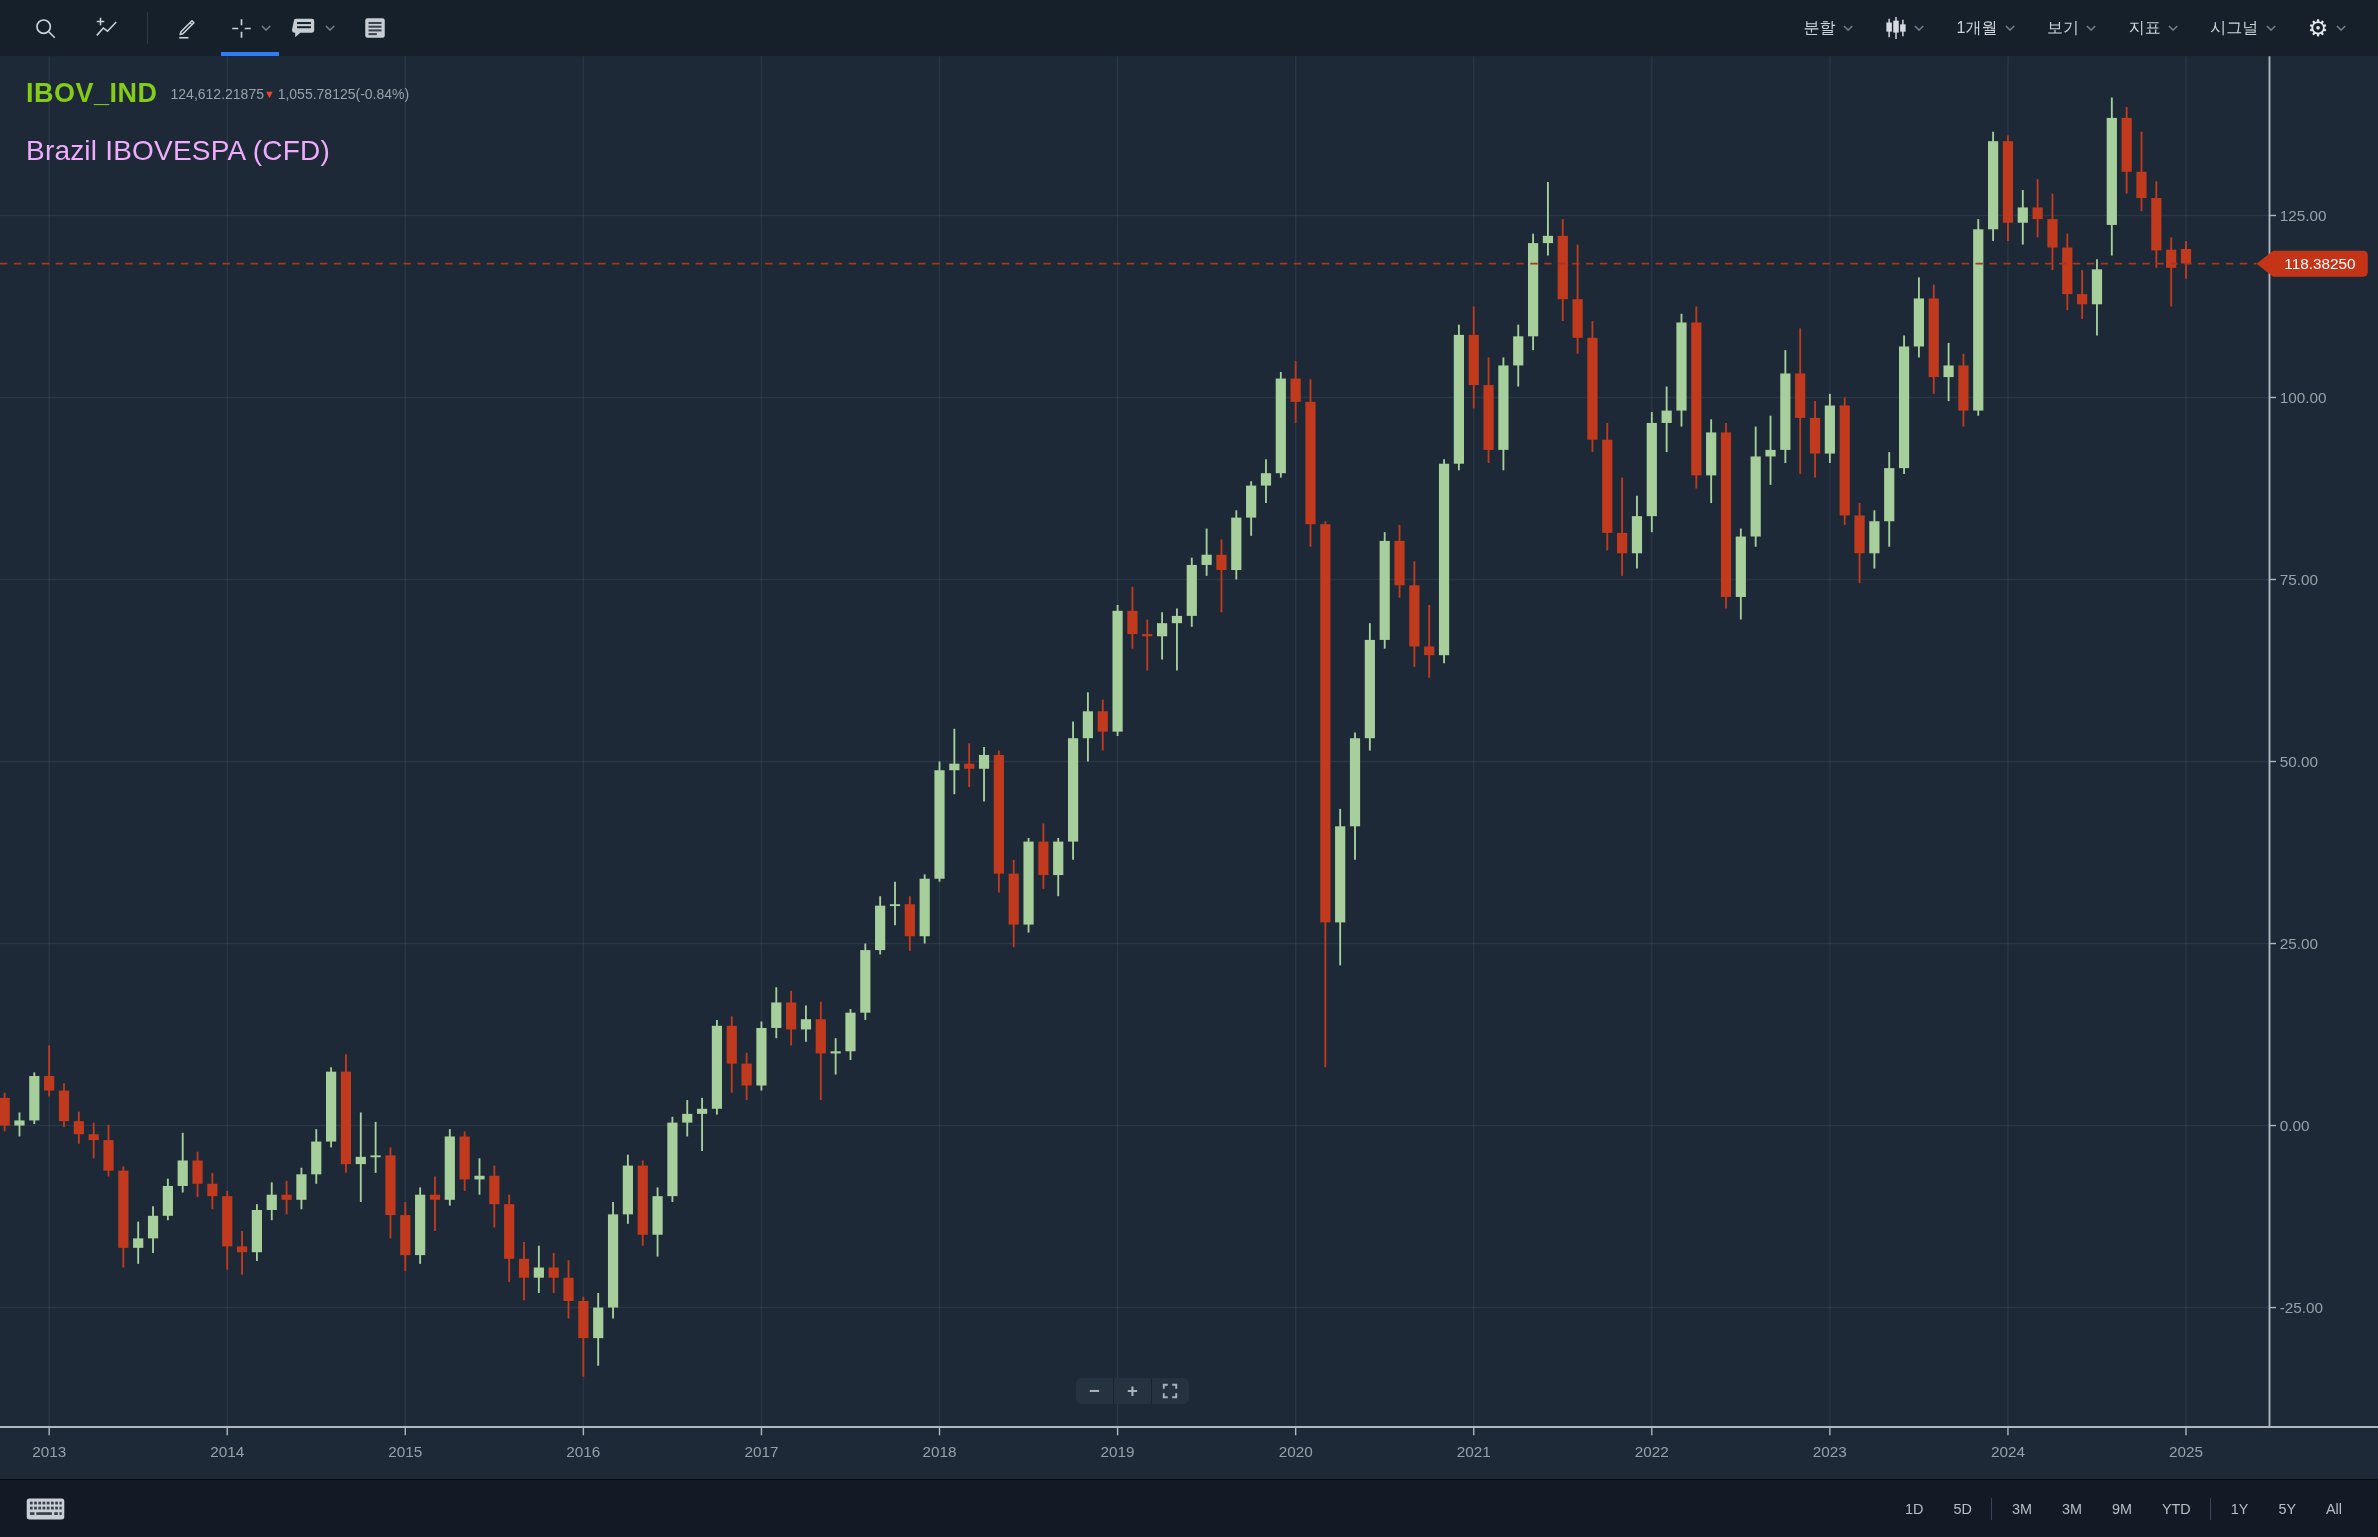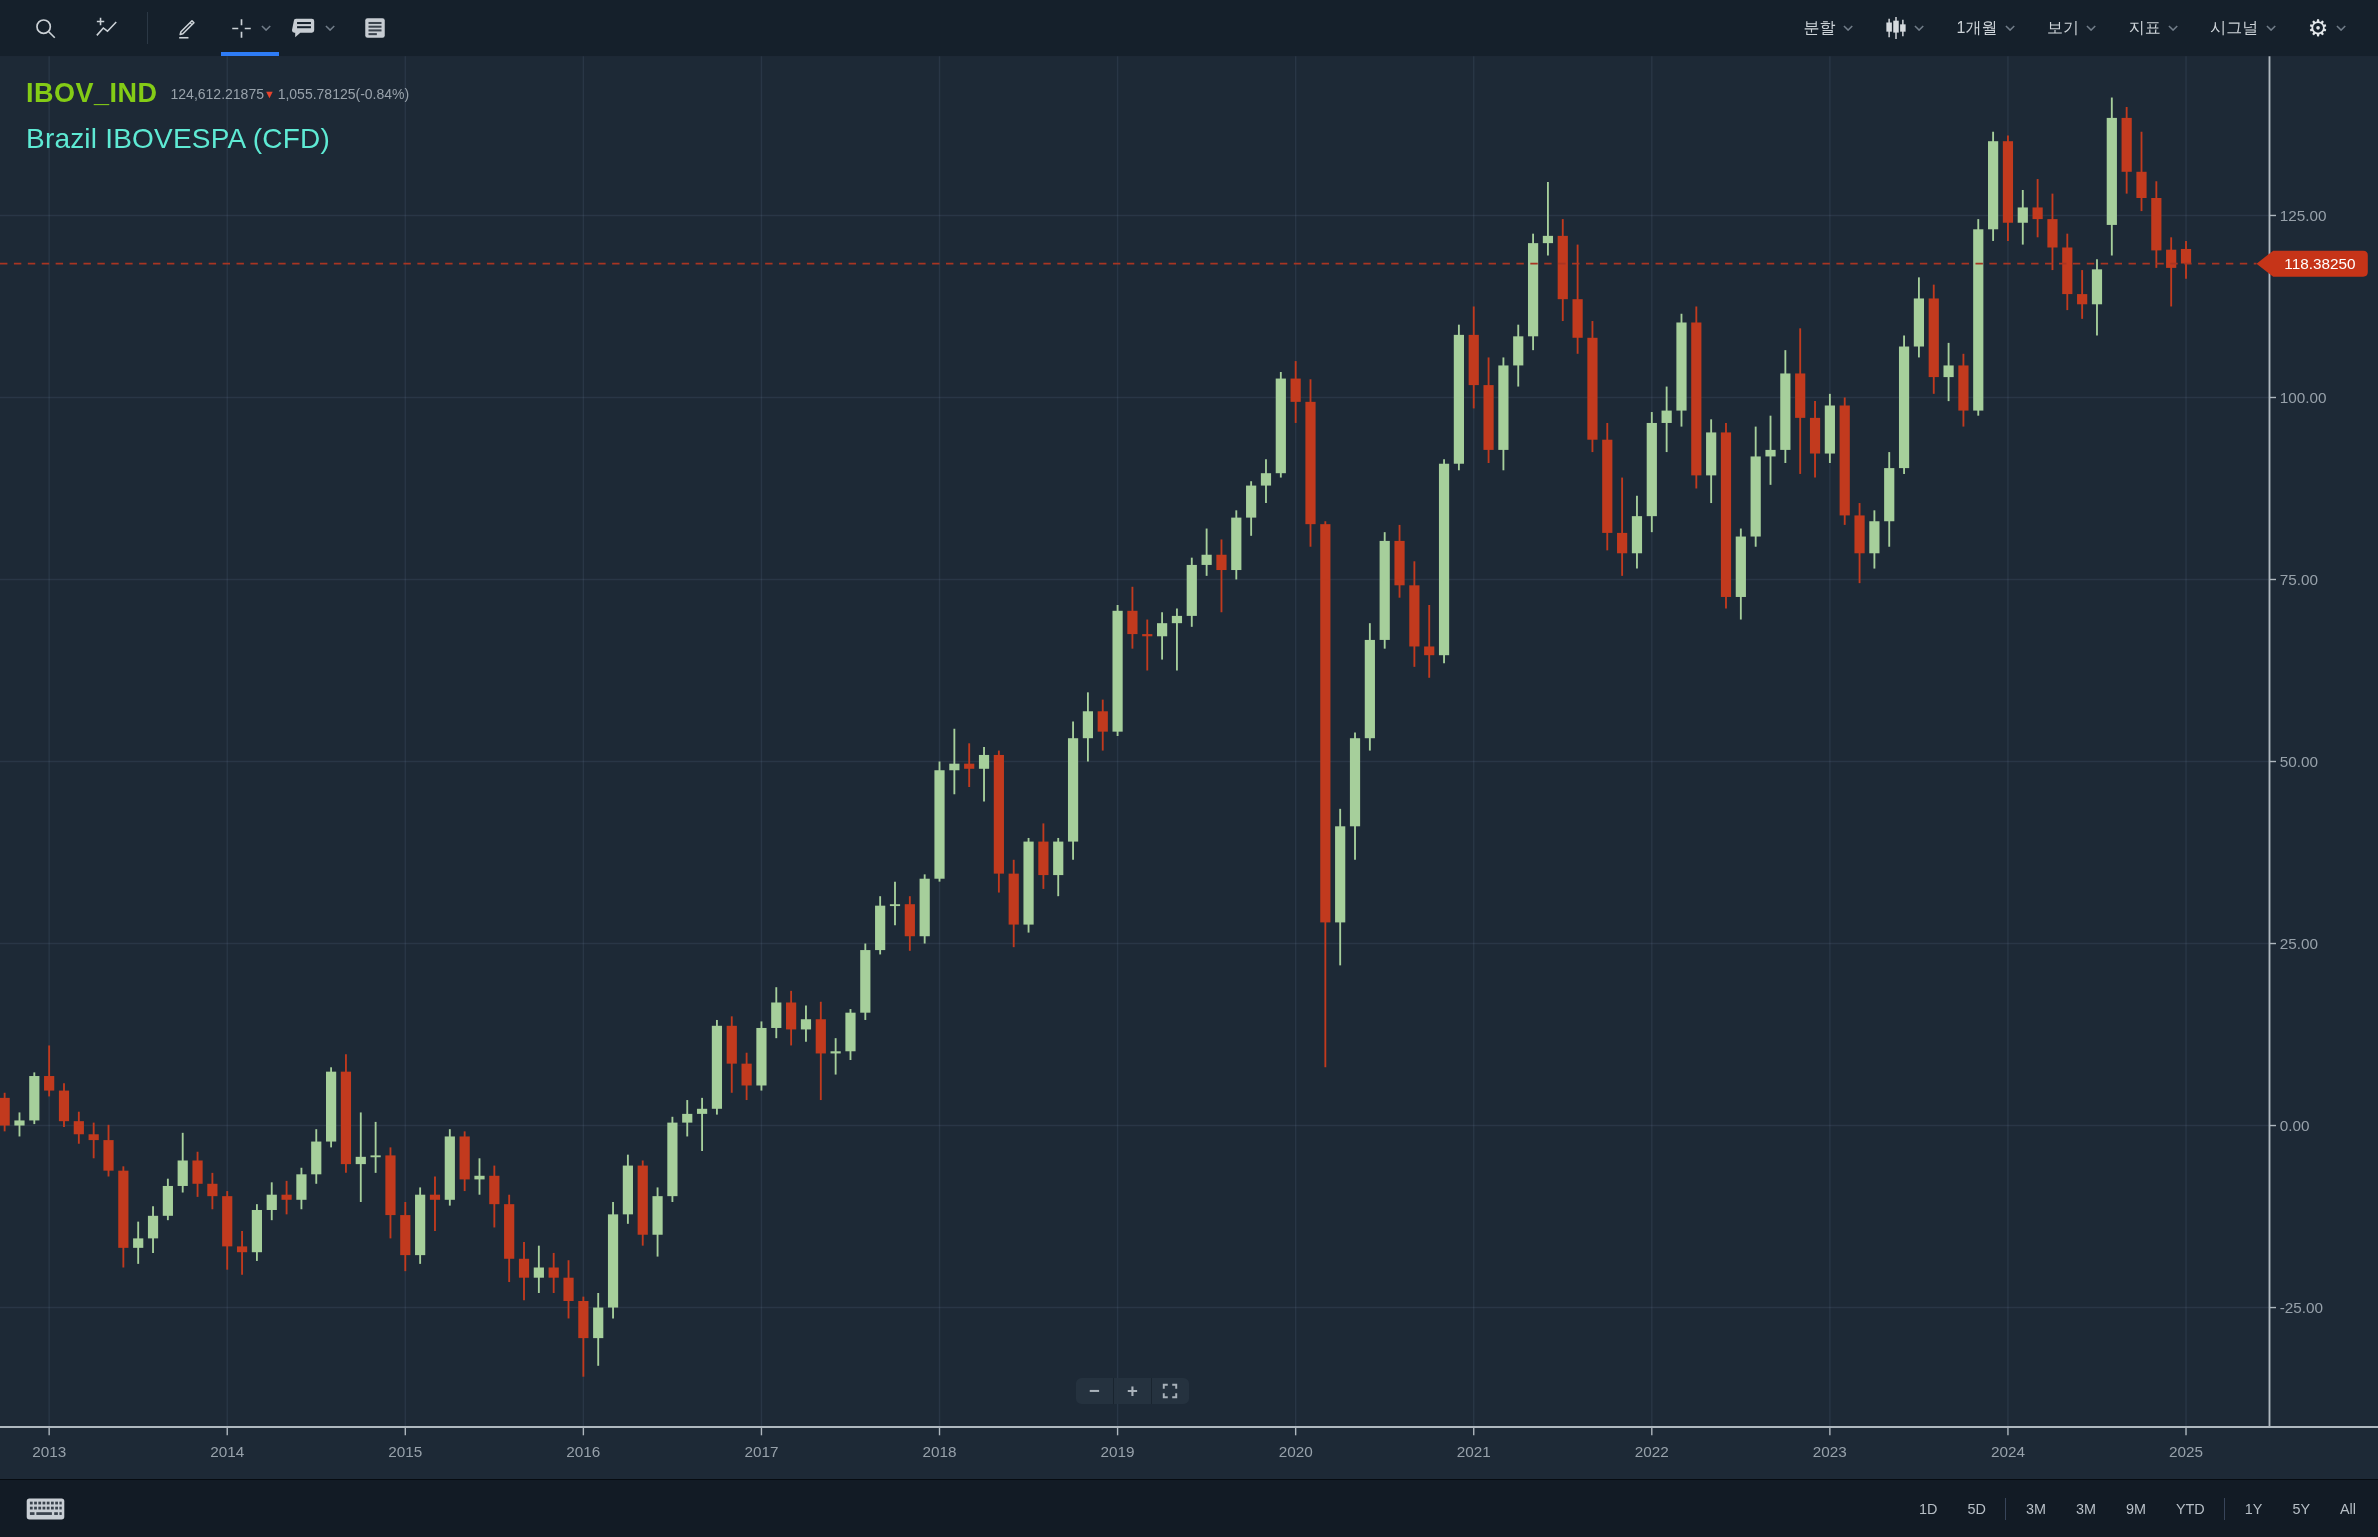--- a/index.html
+++ b/index.html
@@ -23,34 +23,34 @@
   
   .chart-area{position:absolute;top:56px;left:0;width:2378px;height:1424px;background:#1d2936;}
   #chart-svg{position:absolute;top:0;left:0;}
 
   .ticker{position:absolute;top:22px;left:26px;color:#fff;z-index:3;}
   .ticker-row1{display:flex;align-items:center;gap:13px;}
   .ticker-sym{font-size:27px;font-weight:bold;color:#84cc16;letter-spacing:0.5px;}
   .ticker-prices{display:flex;flex-direction:row;font-size:14px;line-height:16px;color:#98a2ab;}
   .ticker-change{display:flex;align-items:center;}
   .down-arrow{color:#e8432d;font-size:11px;margin-right:2.8px;}
-  .ticker-name{margin-top:14px;font-size:28px;color:#5eead4;font-weight:normal;letter-spacing:0.2px;}
+  .ticker-name{margin-top:26px;font-size:28px;color:#f0abfc;font-weight:normal;letter-spacing:0.2px;}
 
   .zoom-ctrl{position:absolute;left:1076px;top:1322px;display:flex;align-items:stretch;
       background:rgba(38,51,64,.92);border-radius:5.6px;overflow:hidden;z-index:3;}
   .zoom-btn{width:37px;height:26px;display:flex;align-items:center;justify-content:center;
       color:#a9b2ba;font-size:18.6px;font-weight:bold;cursor:pointer;}
   .zoom-sep{width:0.9px;background:#19242f;}
 
   
   .toolbar-bottom{position:absolute;top:1479px;left:0;width:2378px;height:58px;background:#121b25;
       border-top:1.9px solid #060b11;box-sizing:border-box;display:flex;align-items:center;
       justify-content:space-between;z-index:5;}
   .kb-wrap{padding-left:26px;display:flex;align-items:center;cursor:pointer;}
-  .ranges{display:flex;align-items:center;padding-right:7px;}
+  .ranges{display:flex;align-items:center;padding-right:21px;}
   .range-btn{padding:0 15px;height:28px;display:flex;align-items:center;color:#b7bfc6;
       font-size:14.4px;cursor:pointer;}
   .range-sep{width:0.9px;height:22px;background:#38455a;margin:0 4.6px;}
 </style>
 </head>
 <body>
 
 <div class="app">
 
   <div class="toolbar-top">

